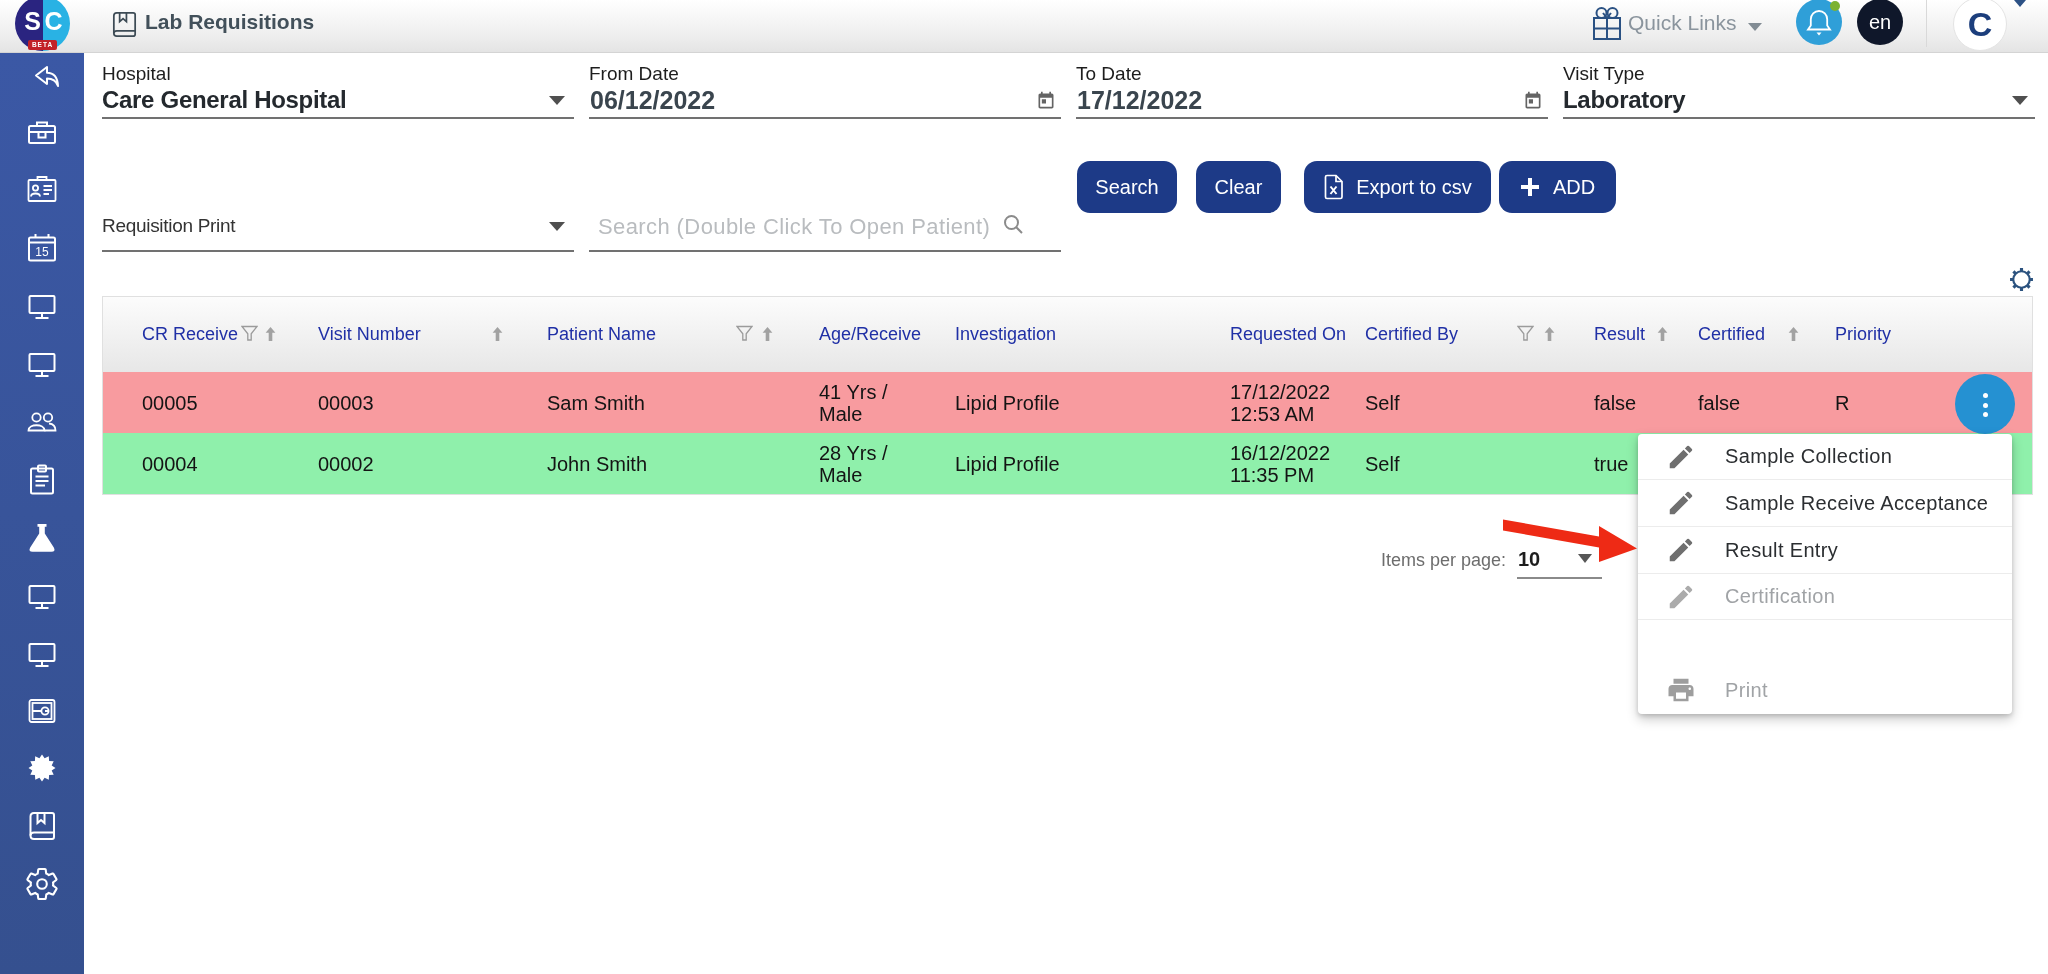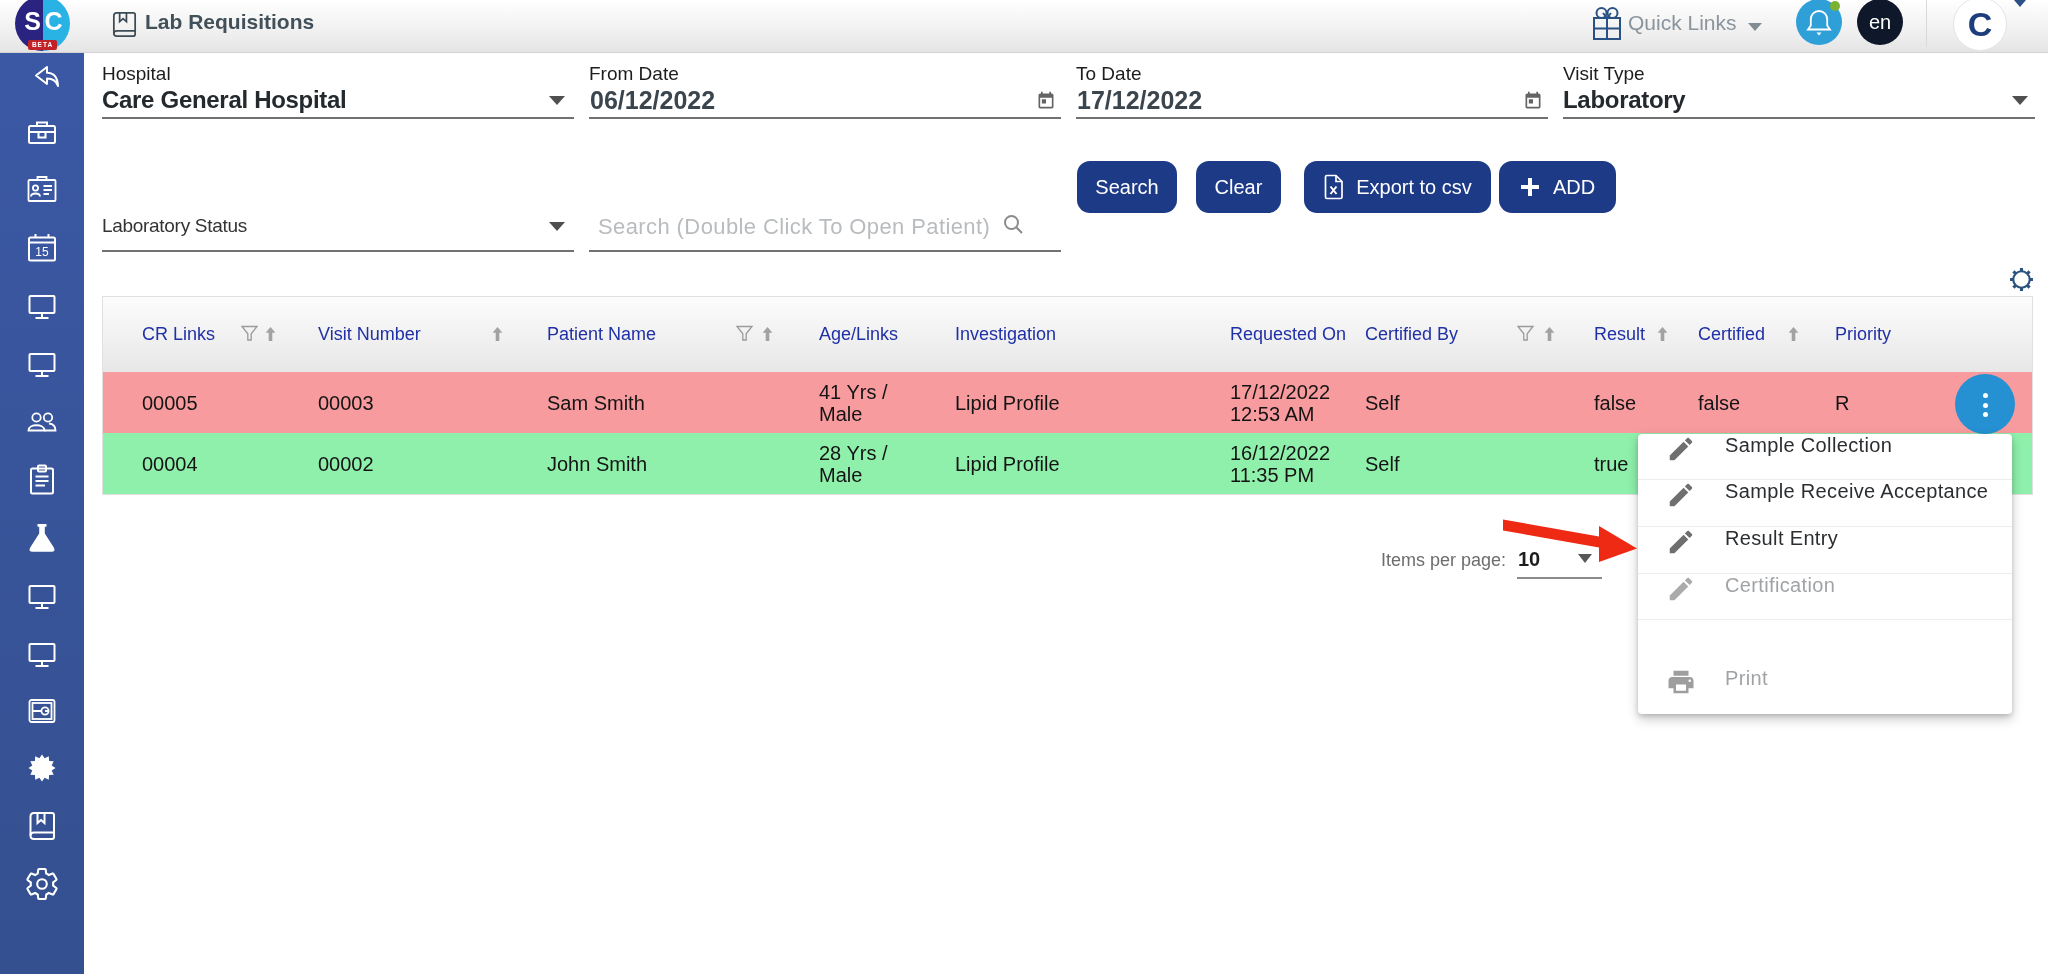--- a/index.html
+++ b/index.html
@@ -60,21 +60,21 @@
   .cell2 { position:absolute; font-size:20px; color:#141414; line-height:22px; white-space:nowrap; }
   .dotbtn { position:absolute; left:1852px; top:77px; width:60px; height:60px; border-radius:50%; background:#2591d2; }
   .dot { position:absolute; left:28px; width:5px; height:5px; border-radius:50%; background:#fff; }
 
   
   .pag { position:absolute; font-size:18px; color:#6d6d6d; }
 
   
   .menu { position:absolute; left:1638px; top:434px; width:374px; height:280px; background:#fff; border-radius:4px;
     box-shadow:0 5px 12px rgba(0,0,0,0.22), 0 2px 4px rgba(0,0,0,0.14); z-index:20; }
-  .mitem { position:absolute; left:0; width:374px; height:46px; border-bottom:1px solid #ececec; display:flex; }
+  .mitem { position:absolute; left:0; width:374px; height:46px; border-bottom:1px solid #ececec; display:flex; align-items:center; }
   .mtext { margin-left:29px; font-size:20px; color:#2b2e31; letter-spacing:0.35px; }
   .mtextd { margin-left:29px; font-size:20px; color:#a0a3a6; letter-spacing:0.35px; }
   .micon { margin-left:28px; width:30px; height:30px; flex:0 0 30px; }
 
   svg { display:block; }
 </style>
 </head>
 <body>
 <div id="app">
   <div class="topbar"></div>
@@ -201,21 +201,21 @@
   <svg class="abs" style="left:1523px;top:91px" width="20" height="20" viewBox="0 0 24 24" fill="#646464">
     <path d="M19 3h-1V1h-2v2H8V1H6v2H5c-1.11 0-2 .9-2 2v14c0 1.1.89 2 2 2h14c1.1 0 2-.9 2-2V5c0-1.1-.9-2-2-2zm0 16H5V8h14v11zM7 10h5v5H7z"></path>
   </svg>
   <div class="uline" style="left:1076px;top:117px;width:472px"></div>
 
   <div class="flabel" style="left:1563px;top:63px">Visit Type</div>
   <div class="fvalue" style="left:1563px;top:86px">Laboratory</div>
   <div class="selarr" style="left:2012px;top:96px"></div>
   <div class="uline" style="left:1563px;top:117px;width:472px"></div>
 
-  <div class="abs" style="left:102px;top:215px;font-size:19px;letter-spacing:-0.3px;color:#333">Laboratory Status</div>
+  <div class="abs" style="left:102px;top:215px;font-size:19px;letter-spacing:-0.3px;color:#333">Requisition Print</div>
   <div class="selarr" style="left:549px;top:222px"></div>
   <div class="uline" style="left:102px;top:250px;width:472px"></div>
 
   <div class="ph" style="left:598px;top:214px">Search (Double Click To Open Patient)</div>
   <svg class="abs" style="left:1001px;top:212px" width="25" height="25" viewBox="0 0 25 25" fill="none" stroke="#8b8b8b" stroke-width="2">
     <circle cx="10.5" cy="10.5" r="6.5"></circle>
     <path d="M15.3 15.3 L21 21"></path>
   </svg>
   <div class="uline" style="left:589px;top:250px;width:472px"></div>
 
@@ -239,39 +239,39 @@
   <svg class="abs" style="left:2005px;top:263px" width="33" height="33" viewBox="0 0 36 36" fill="none" stroke="#2c537f" stroke-width="2.4">
     <circle cx="18" cy="18" r="9"></circle>
     <g stroke-width="3.4">
       <path d="M18 5.5 V9.5 M18 26.5 V30.5 M5.5 18 H9.5 M26.5 18 H30.5"></path>
       <path d="M9.2 9.2 L12 12 M24 24 L26.8 26.8 M9.2 26.8 L12 24 M24 12 L26.8 9.2"></path>
     </g>
   </svg>
 
   <div class="tbl">
     <div class="thead">
-      <div class="hcell" style="left:39px">CR Links</div>
+      <div class="hcell" style="left:39px">CR Receive</div>
       <svg class="abs" style="left:138px;top:28px" width="17" height="17" viewBox="0 0 17 17" fill="none" stroke="#9b9b9b" stroke-width="1.3">
           <path d="M1 1.5 H16 L10.2 8.8 V15 H6.8 V8.8 Z"></path>
         </svg>
       <svg class="abs" style="left:161px;top:29px" width="13" height="16" viewBox="0 0 13 16" fill="#a2a2a2">
           <path d="M6.5 1 L11.4 6.8 H8.3 V15 H4.7 V6.8 H1.6 Z"></path>
         </svg>
       <div class="hcell" style="left:215px">Visit Number</div>
       <svg class="abs" style="left:388px;top:29px" width="13" height="16" viewBox="0 0 13 16" fill="#a2a2a2">
           <path d="M6.5 1 L11.4 6.8 H8.3 V15 H4.7 V6.8 H1.6 Z"></path>
         </svg>
       <div class="hcell" style="left:444px">Patient Name</div>
       <svg class="abs" style="left:633px;top:28px" width="17" height="17" viewBox="0 0 17 17" fill="none" stroke="#9b9b9b" stroke-width="1.3">
           <path d="M1 1.5 H16 L10.2 8.8 V15 H6.8 V8.8 Z"></path>
         </svg>
       <svg class="abs" style="left:658px;top:29px" width="13" height="16" viewBox="0 0 13 16" fill="#a2a2a2">
           <path d="M6.5 1 L11.4 6.8 H8.3 V15 H4.7 V6.8 H1.6 Z"></path>
         </svg>
-      <div class="hcell" style="left:716px">Age/Links</div>
+      <div class="hcell" style="left:716px">Age/Receive</div>
       <div class="hcell" style="left:852px">Investigation</div>
       <div class="hcell" style="left:1127px">Requested On</div>
       <div class="hcell" style="left:1262px">Certified By</div>
       <svg class="abs" style="left:1414px;top:28px" width="17" height="17" viewBox="0 0 17 17" fill="none" stroke="#9b9b9b" stroke-width="1.3">
           <path d="M1 1.5 H16 L10.2 8.8 V15 H6.8 V8.8 Z"></path>
         </svg>
       <svg class="abs" style="left:1440px;top:29px" width="13" height="16" viewBox="0 0 13 16" fill="#a2a2a2">
           <path d="M6.5 1 L11.4 6.8 H8.3 V15 H4.7 V6.8 H1.6 Z"></path>
         </svg>
       <div class="hcell" style="left:1491px">Result</div>

